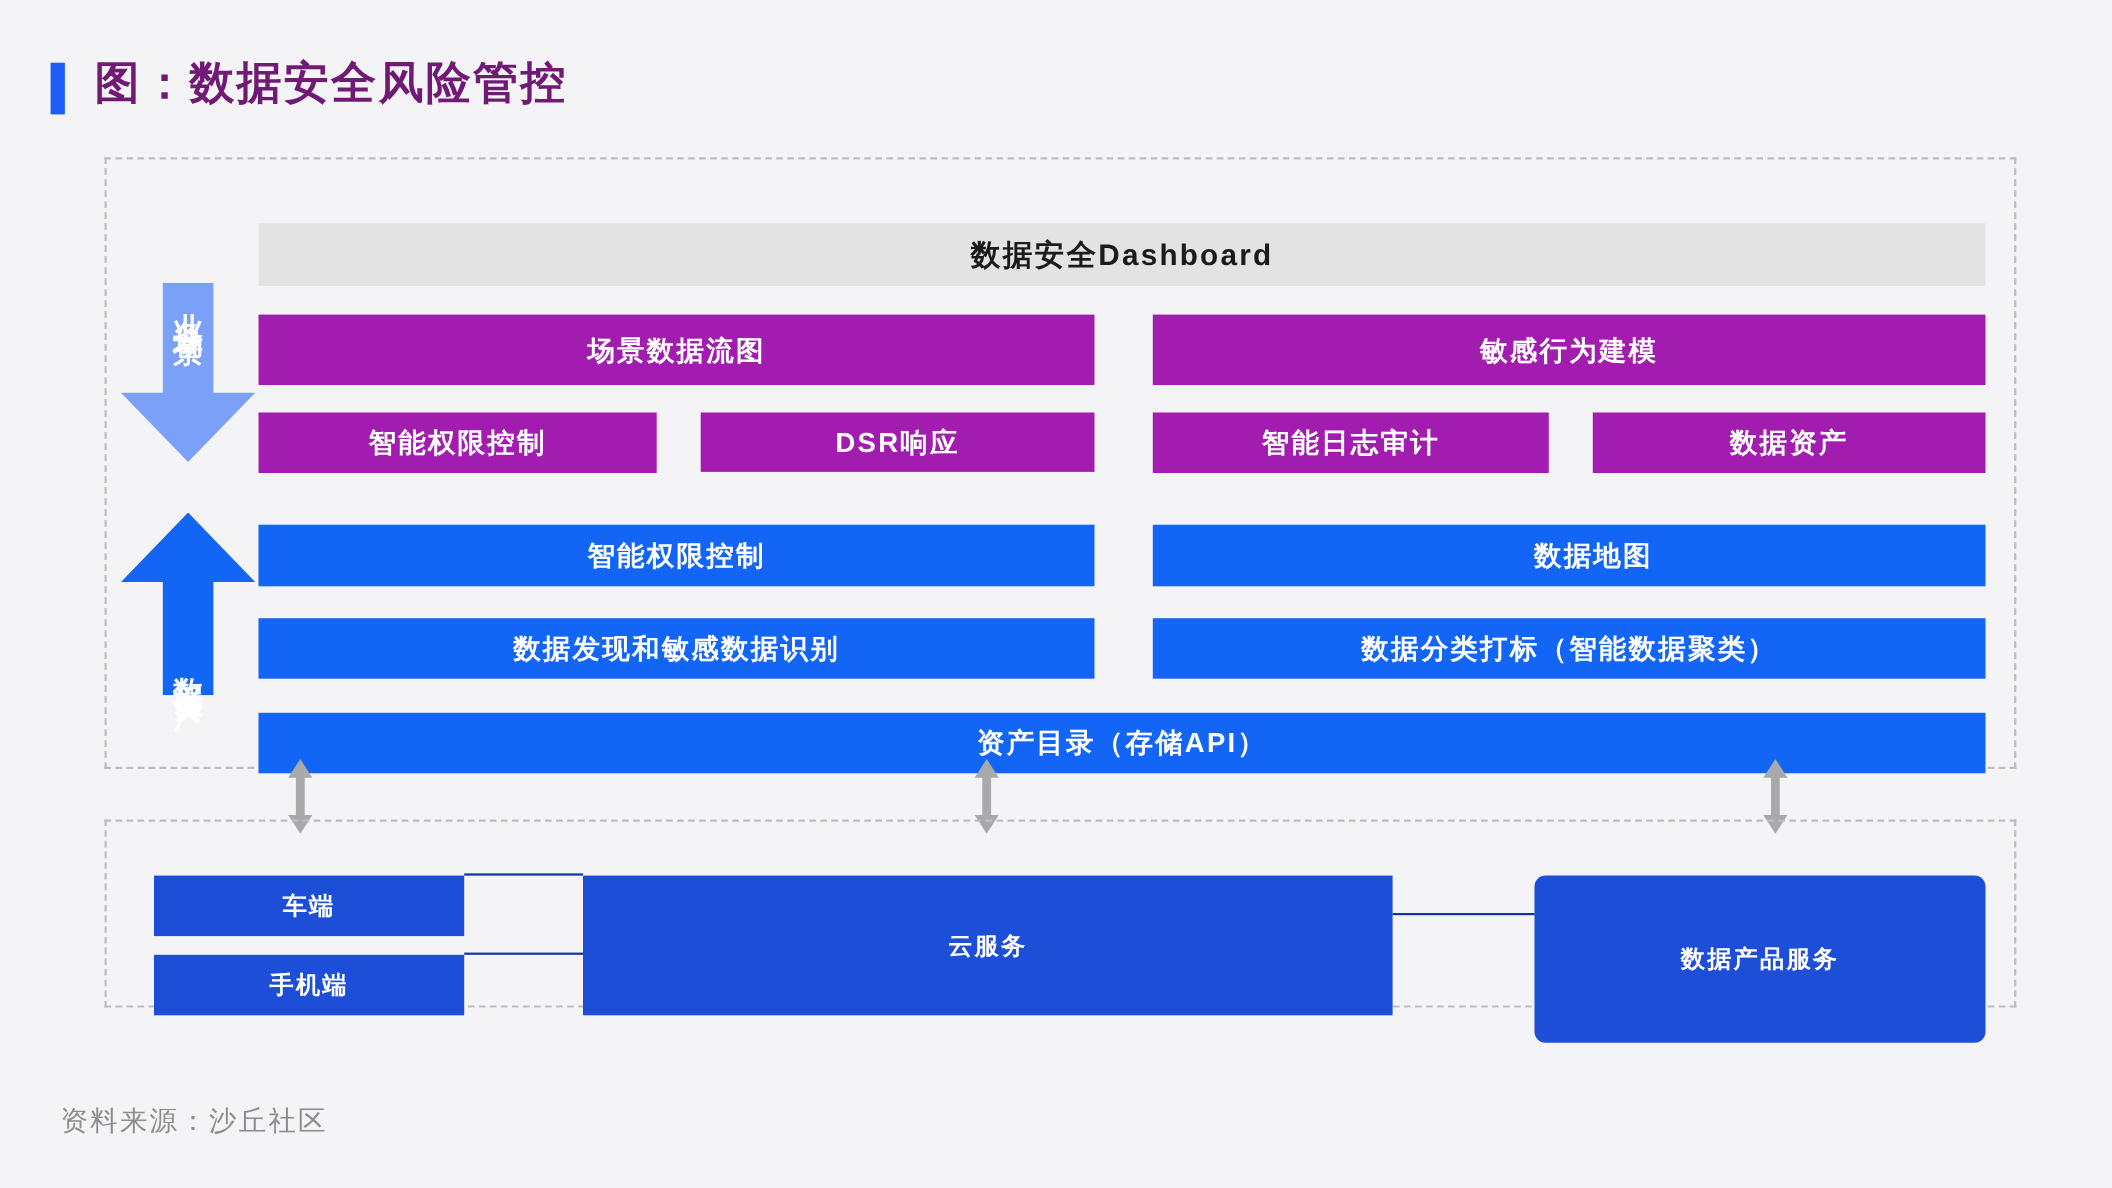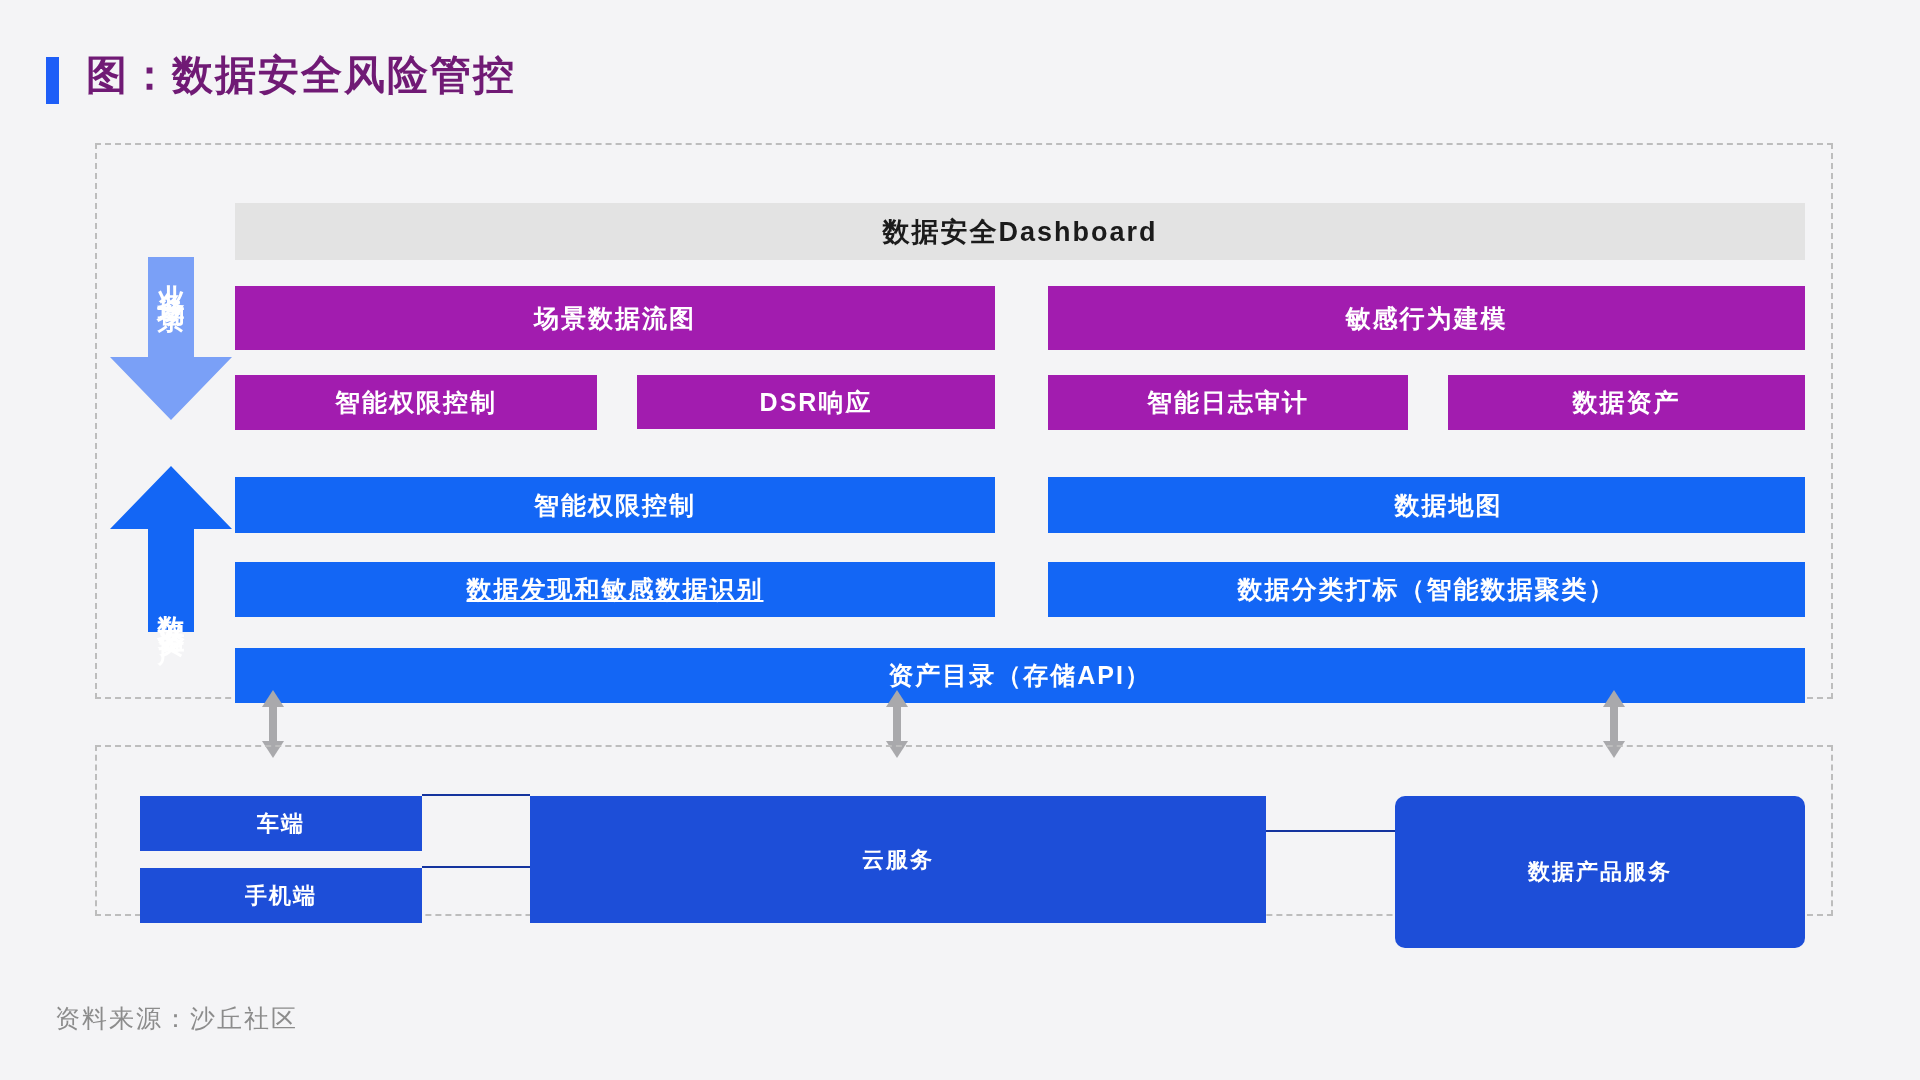--- a/index.html
+++ b/index.html
@@ -69,21 +69,21 @@
 <div class="box light" style="left:1048px;top:258px;width:757px;height:64px;">敏感行为建模</div>
 
 <div class="box light" style="left:235px;top:347px;width:362px;height:55px;">智能权限控制</div>
 <div class="box light" style="left:637px;top:347px;width:358px;height:54px;">DSR响应</div>
 <div class="box light" style="left:1048px;top:347px;width:360px;height:55px;">智能日志审计</div>
 <div class="box light" style="left:1448px;top:347px;width:357px;height:55px;">数据资产</div>
 
 <div class="box bright" style="left:235px;top:449px;width:760px;height:56px;">智能权限控制</div>
 <div class="box bright" style="left:1048px;top:449px;width:757px;height:56px;padding-left:44px;">数据地图</div>
 
-<div class="box bright" style="left:235px;top:534px;width:760px;height:55px;text-decoration:underline;">数据发现和敏感数据识别</div>
+<div class="box bright" style="left:235px;top:534px;width:760px;height:55px;">数据发现和敏感数据识别</div>
 <div class="box bright" style="left:1048px;top:534px;width:757px;height:55px;">数据分类打标（智能数据聚类）</div>
 
 <div class="box bright" style="left:235px;top:620px;width:1570px;height:55px;">资产目录（存储API）</div>
 
 <div class="darrow" style="left:261px;">
   <div class="tri-t"></div>
     <div class="shaft"></div>
     <div class="tri-b"></div>
 </div>
 <div class="darrow" style="left:885px;">

